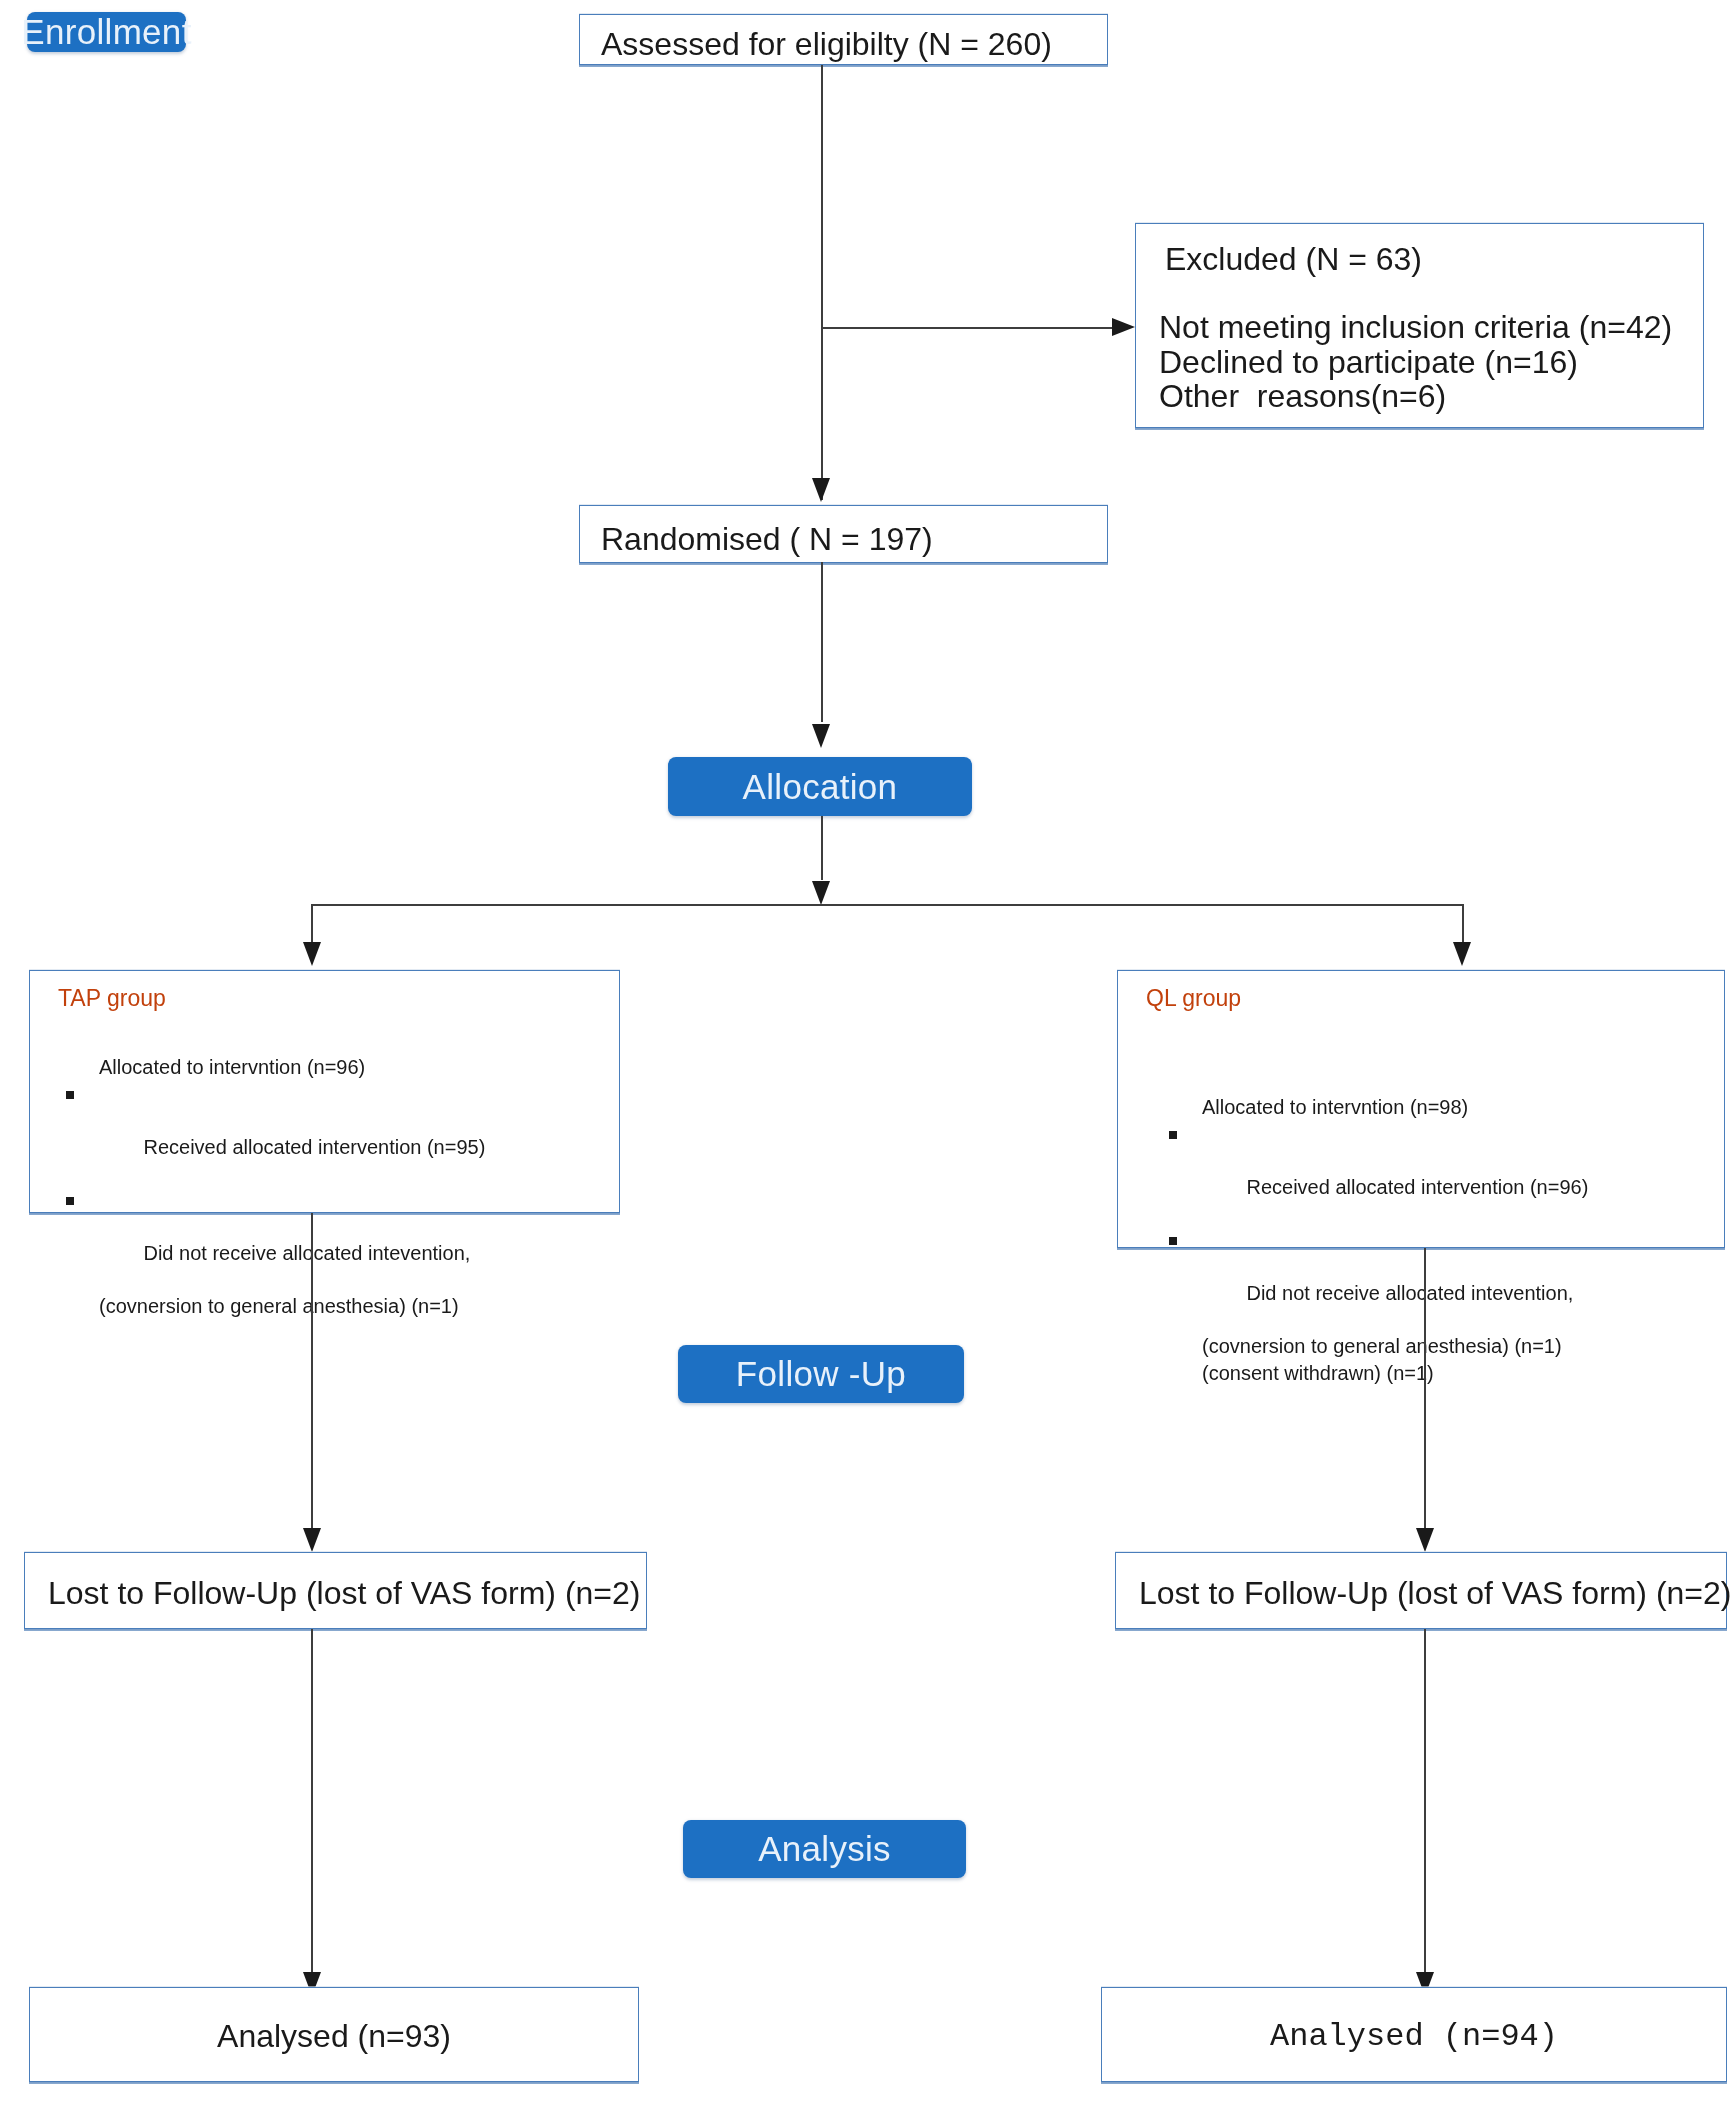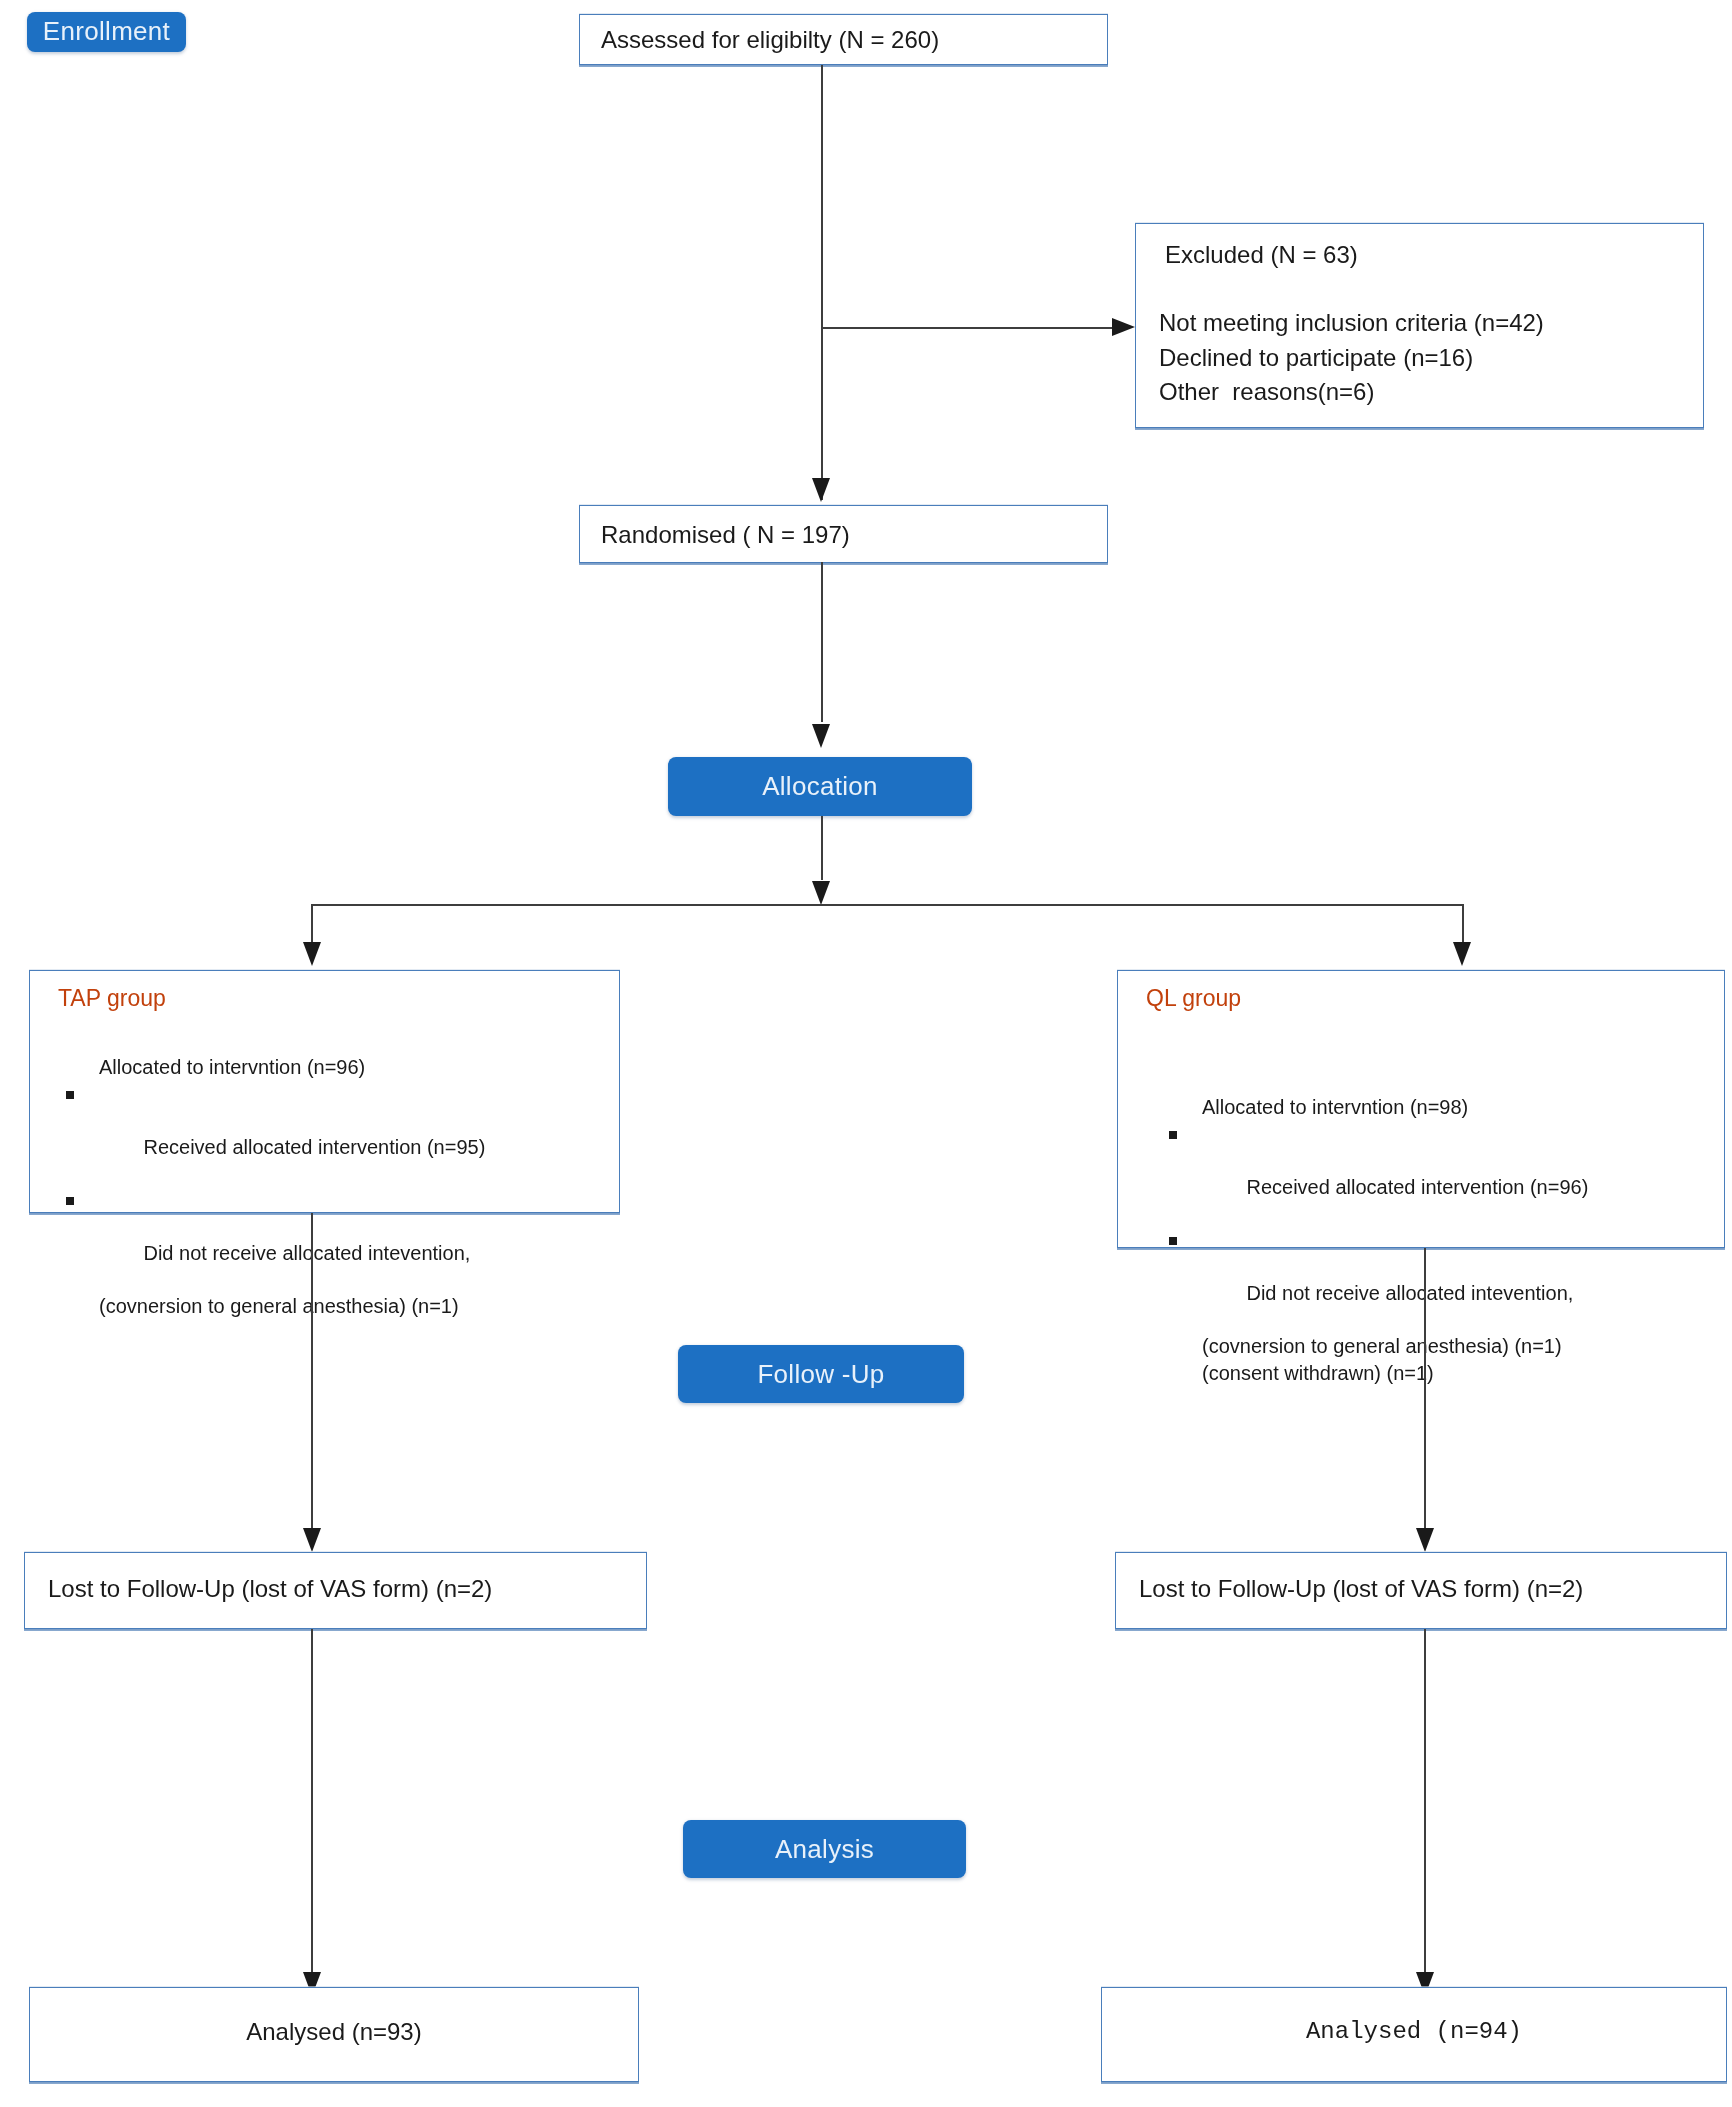--- a/index.html
+++ b/index.html
@@ -21,37 +21,37 @@
 
   
   .stage-pill {
     position: absolute;
     background: #1D70C3;
     border-radius: 8px;
     color: #E8F1FA;
     display: flex;
     align-items: center;
     justify-content: center;
-    font-size: 26px;
+    font-size: 35px;
     font-weight: 400;
     letter-spacing: 0.3px;
     box-shadow: 0 1.3px 3.2px rgba(20,60,110,0.25);
   }
 
   
   .box {
     position: absolute;
     background: #ffffff;
     border: 1.9px solid #4A7EBB;
     box-sizing: border-box;
     box-shadow: 0 1.9px 0 0 #7C9FC9, 0 -0.6px 0 0 #cfdcec;
   }
   .box-text {
     position: absolute;
-    font-size: 24px;
+    font-size: 32px;
     line-height: 1.22;
     color: #1a1a1a;
     white-space: pre;
   }
   .box-text.center {
     left: 0;
     right: 0;
     text-align: center;
   }
 

